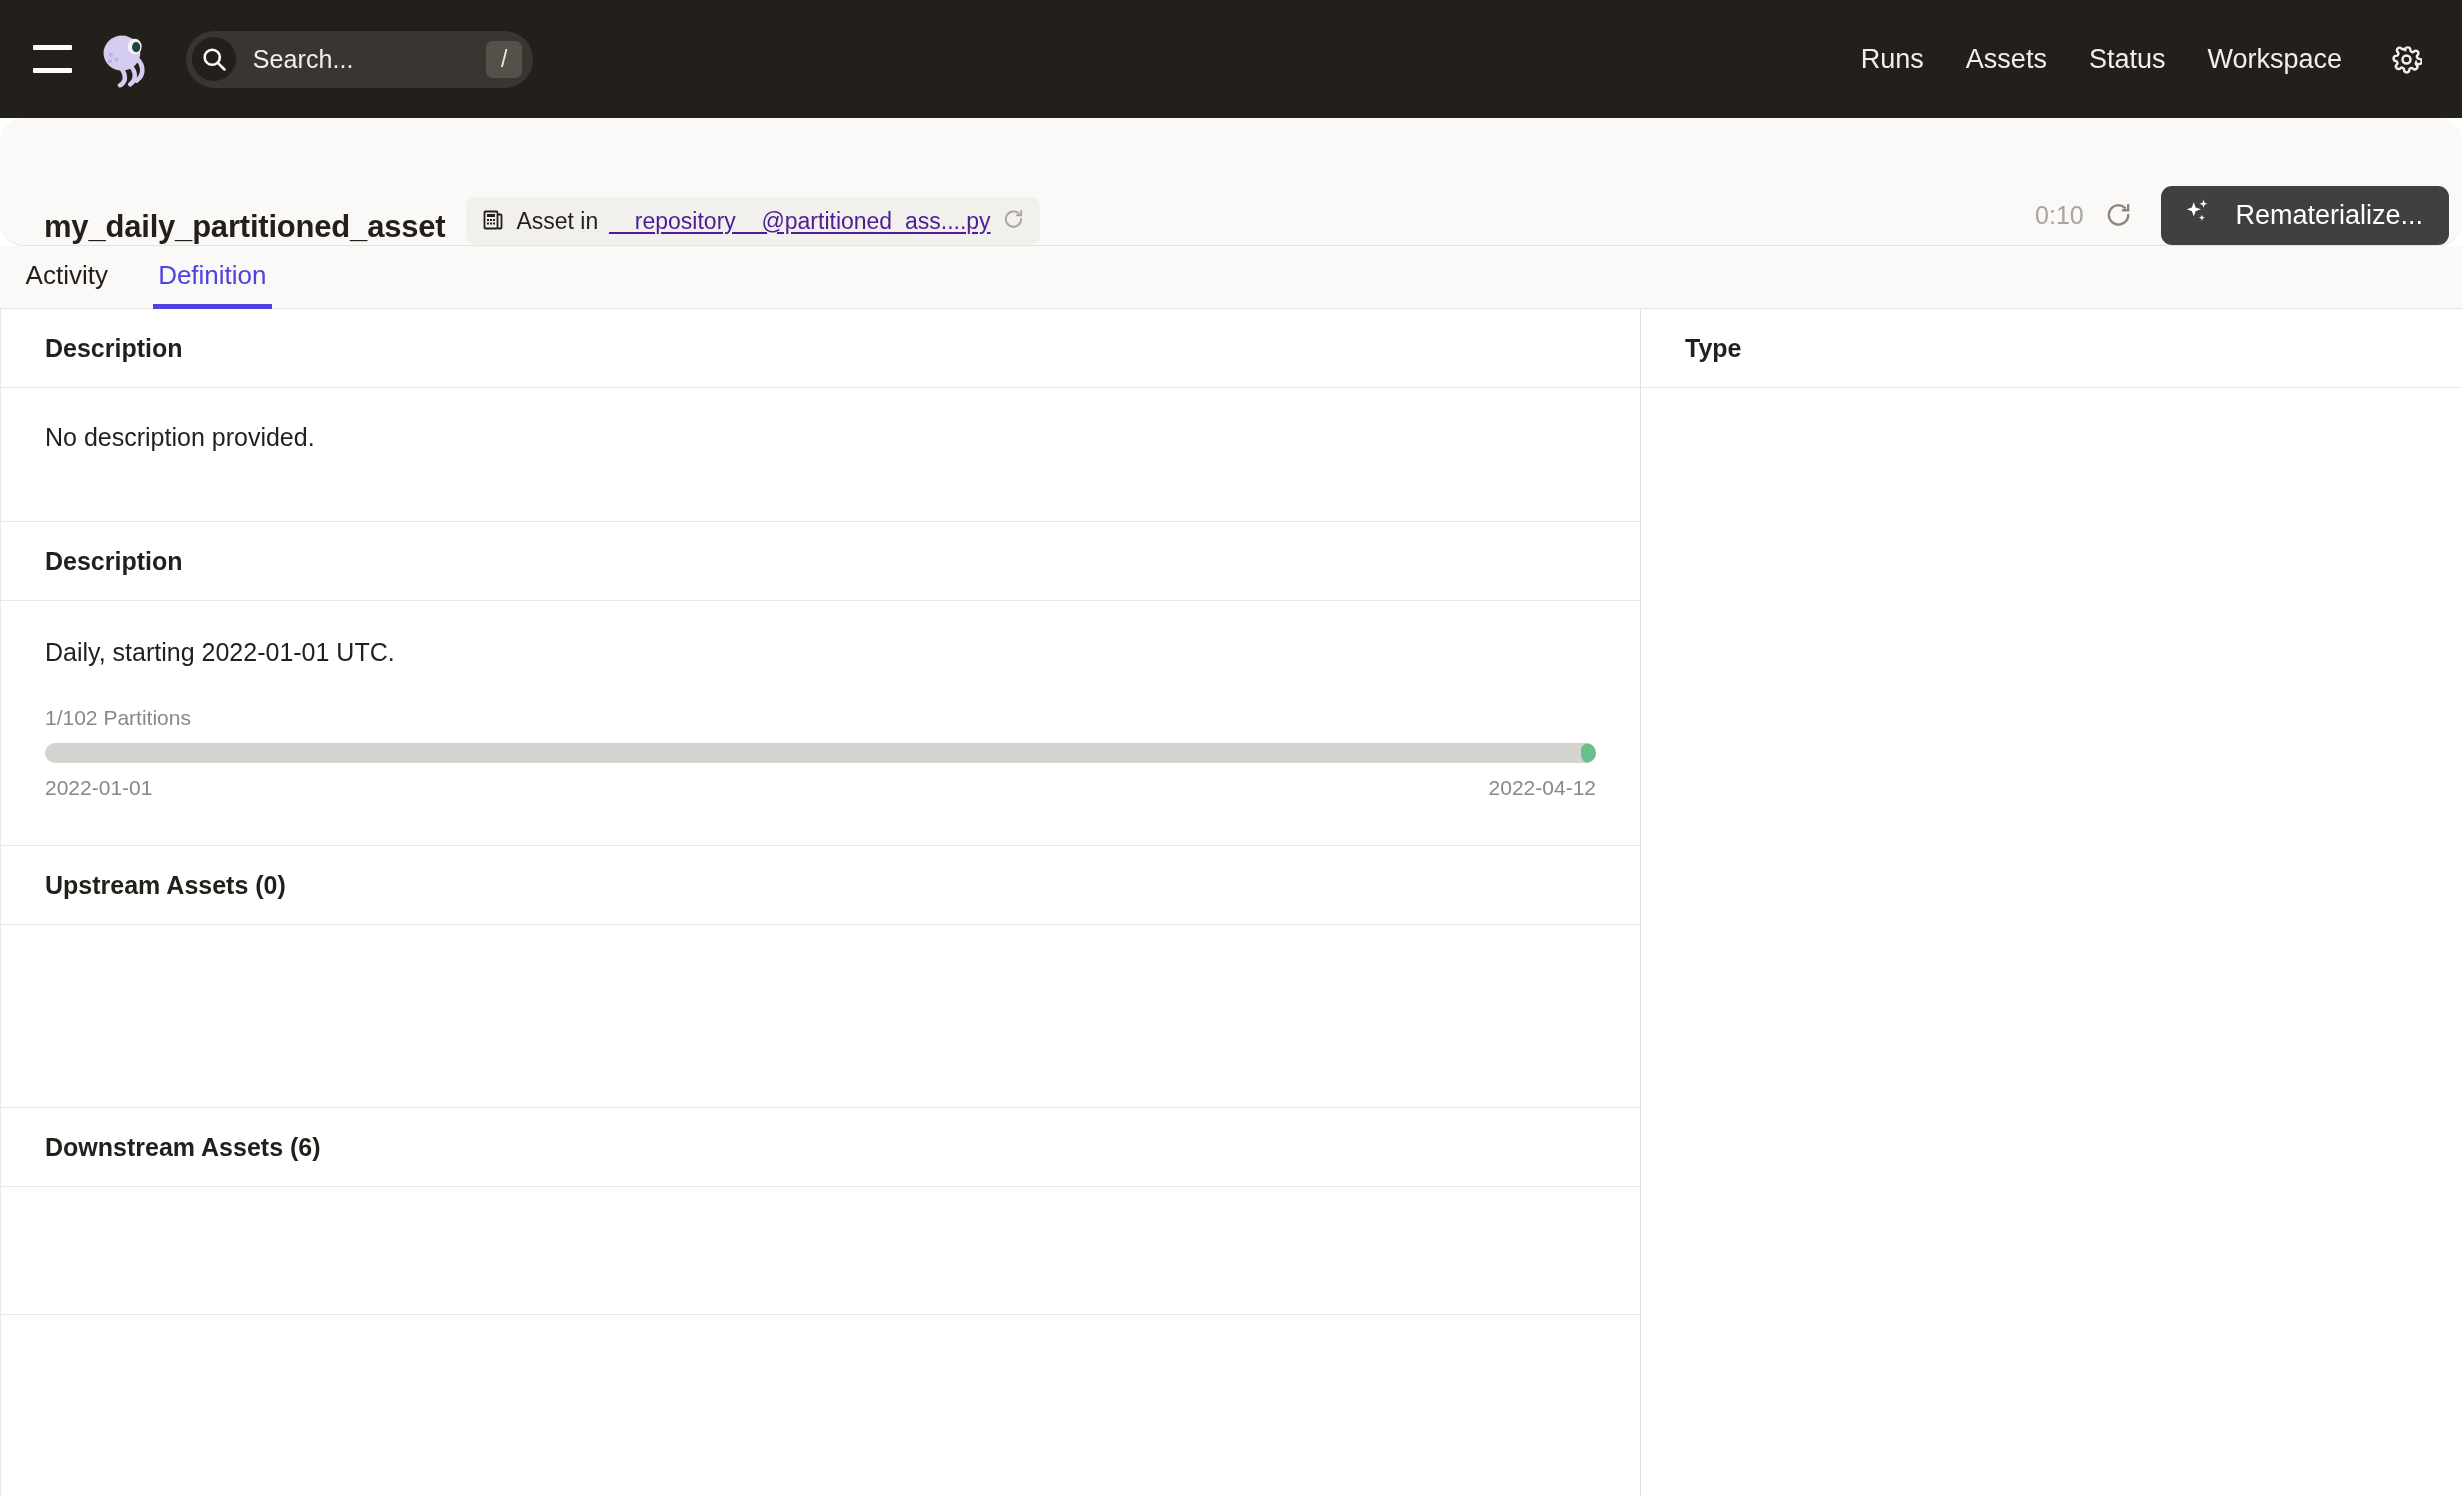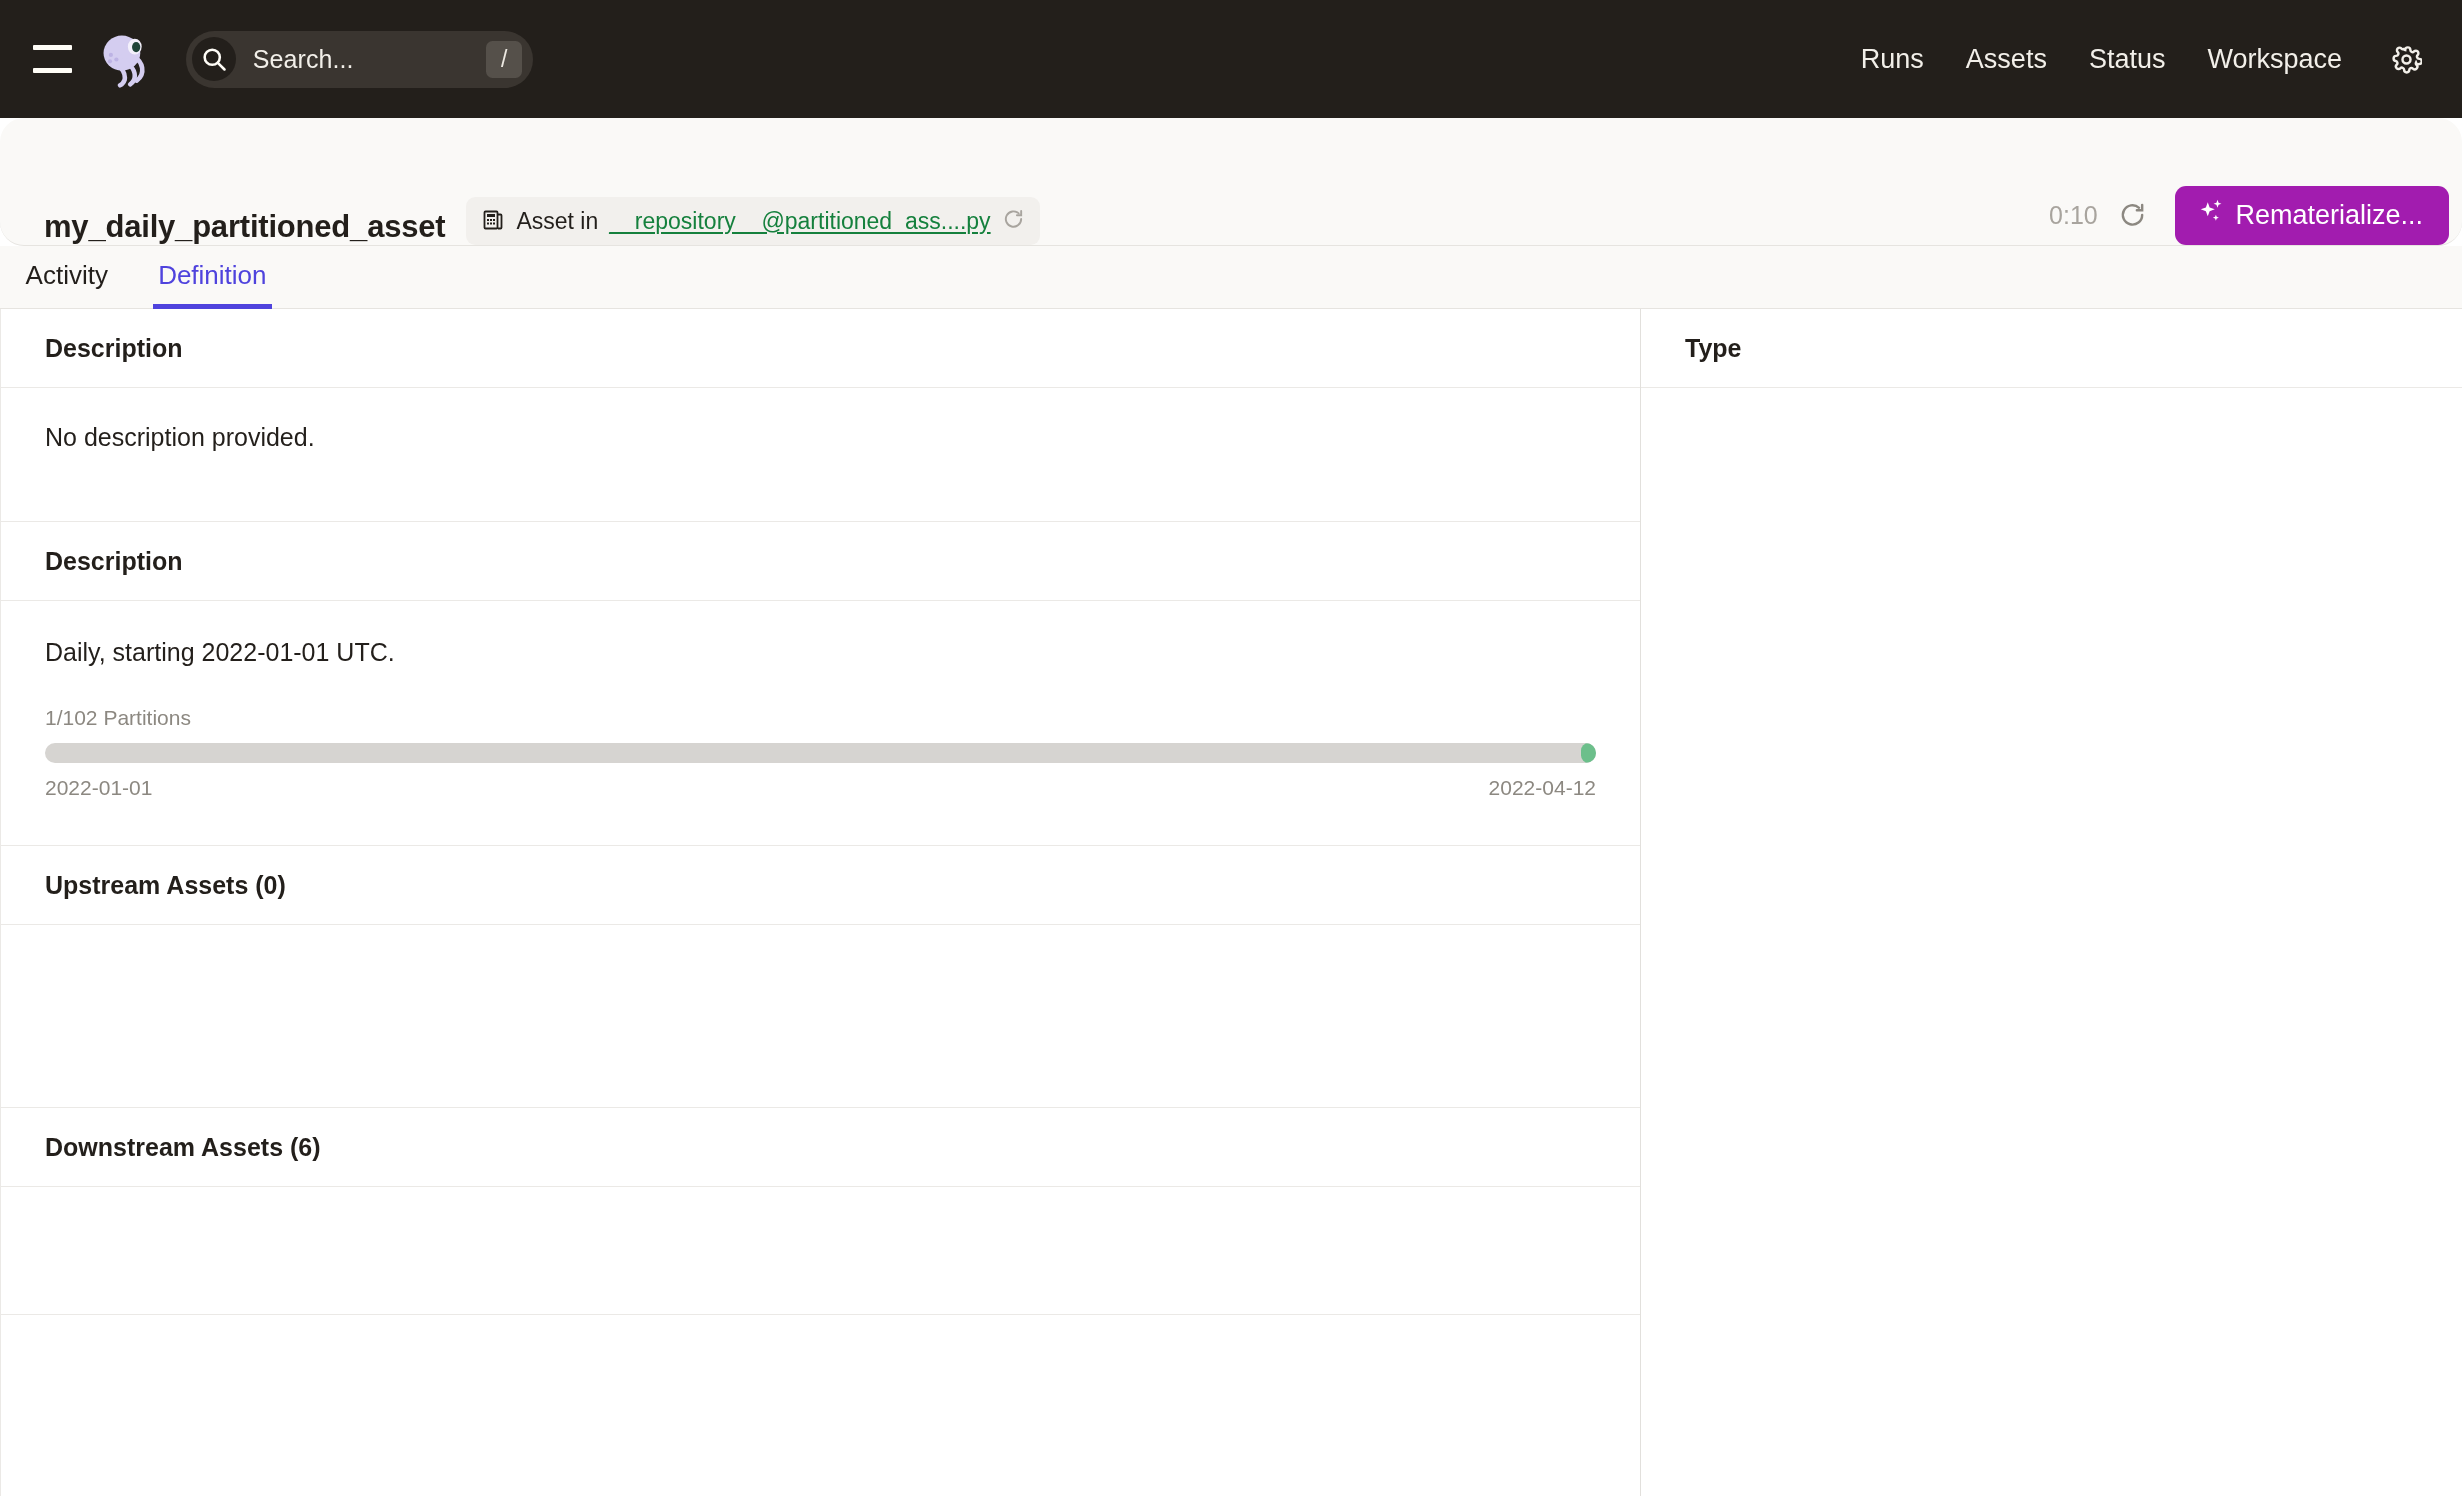--- a/index.html
+++ b/index.html
@@ -120,21 +120,21 @@
     gap: 11px;
     cursor: pointer;
   }
   .asset-chip .chip-text {
     font-size: 23px;
     color: #231F1B;
     white-space: nowrap;
   }
   .asset-chip .chip-link {
     font-size: 23px;
-    color: #15803d;
+    color: #4c1d95;
     text-decoration: underline;
     text-underline-offset: 2.8px;
     white-space: nowrap;
     cursor: pointer;
   }
   .header-right {
     margin-left: auto;
     display: flex;
     align-items: center;
     gap: 0;
@@ -144,28 +144,28 @@
     color: #A8A49E;
     margin-right: 16.7px;
   }
   .reload-btn {
     width: 37px; height: 37px;
     display:flex; align-items:center; justify-content:center;
     cursor:pointer;
     margin-right: 24px;
   }
   .remat-btn {
-    background: #a21caf;
+    background: #404040;
     color: #FFFFFF;
     border-radius: 11px;
     height: 59px;
     padding: 0 26px 0 22px;
     display: flex;
     align-items: center;
-    gap: 8px;
+    gap: 22px;
     font-size: 27px;
     cursor: pointer;
     border: none;
     font-family: inherit;
     white-space: nowrap;
   }
 
   
   .tabbar {
     background: #FAF9F7;

